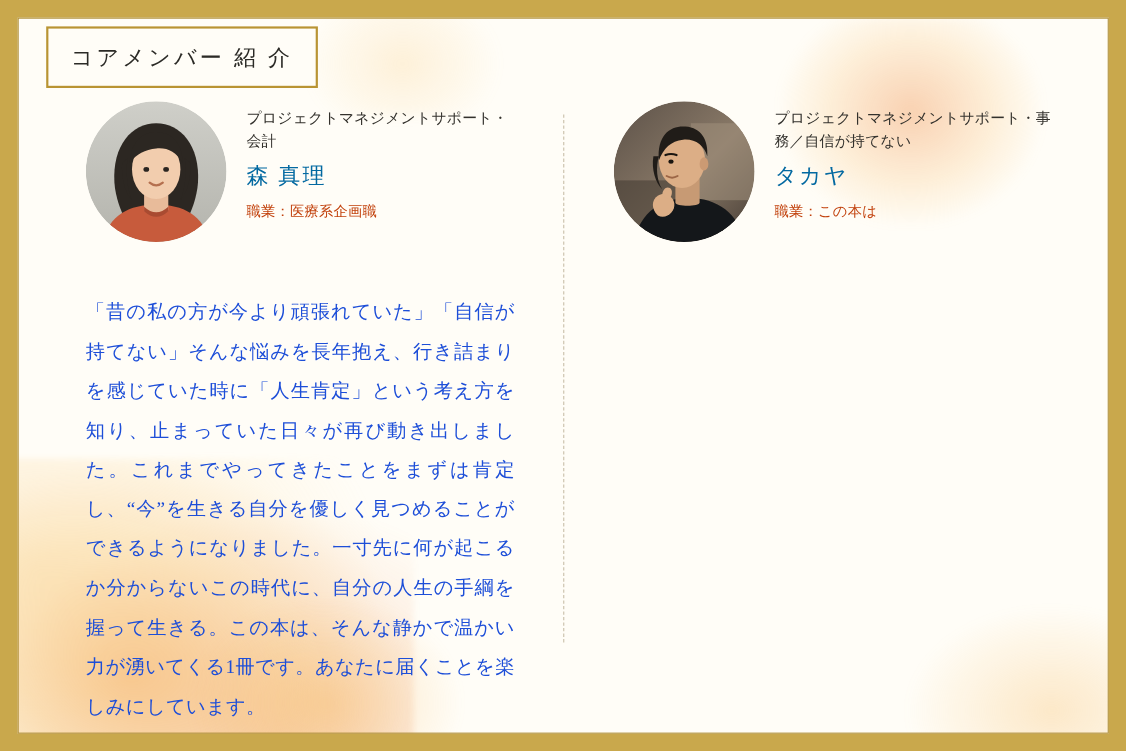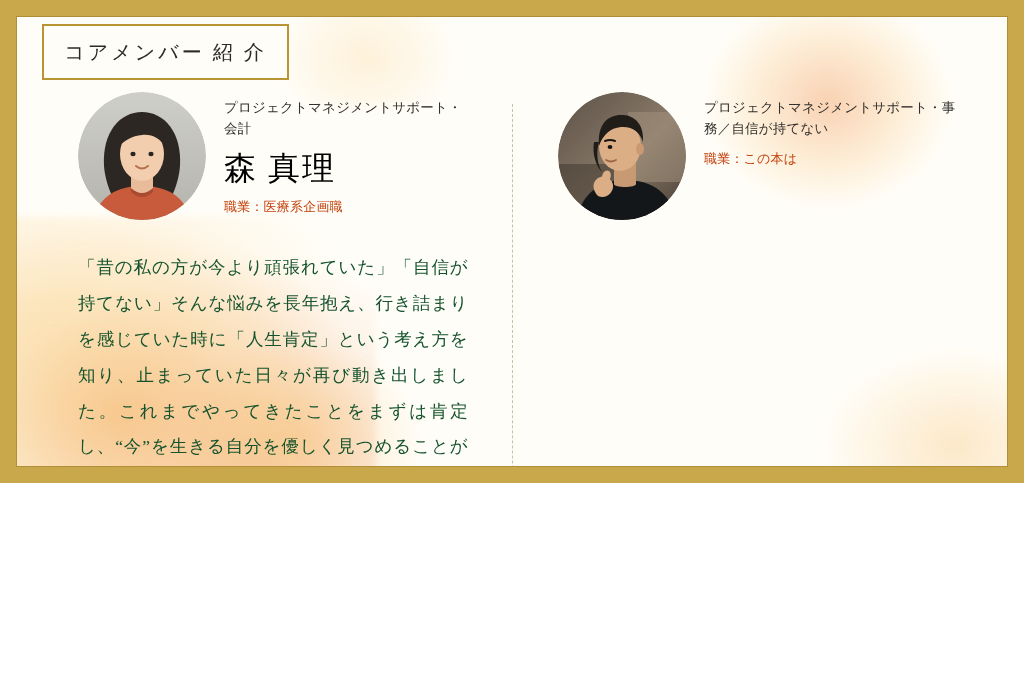--- a/index.html
+++ b/index.html
@@ -11,21 +11,21 @@
     height: 683px;
     overflow: hidden;
     font-family: "Liberation Serif", "DejaVu Serif", serif;
     background: #ffffff;
   }
 
   
   .page {
     position: relative;
     width: 1024px;
-    height: 483px;
+    height: 683px;
     background: #fdfbf4;
     box-sizing: border-box;
     text-decoration: underline;
   }
   .gold-border {
     position: absolute;
     inset: 0;
     border: 16px solid #c9a84c;
     box-sizing: border-box;
     pointer-events: none;
@@ -189,41 +189,41 @@
   }
   .role {
     font-family: "Liberation Sans", sans-serif;
     font-size: 13.5px;
     line-height: 1.55;
     color: #33312c;
     letter-spacing: 0.2px;
   }
   .name {
     font-family: "Liberation Serif", "DejaVu Serif", serif;
-    font-size: 32px;
+    font-size: 20px;
     line-height: 1.25;
-    color: #000000;
+    color: #0369a1;
     margin-top: 8px;
     letter-spacing: 2px;
   }
   .job {
     font-family: "Liberation Sans", sans-serif;
     font-size: 13px;
     color: #c2410c;
     margin-top: 10px;
     letter-spacing: 0.2px;
   }
 
   
   .body-copy {
-    margin-top: 30px;
+    margin-top: 46px;
     font-family: "Liberation Serif", "DejaVu Serif", serif;
     font-size: 17.5px;
     line-height: 2.05;
-    color: #14532d;
+    color: #1d4ed8;
     text-align: justify;
     text-justify: inter-character;
     letter-spacing: 0.3px;
   }
 </style>
 </head>
 <body>
 
 <div class="page">
 
@@ -328,20 +328,21 @@
 
                 <path d="M48 68 Q53 71 58 68" stroke="#9c6646" stroke-width="1.8" fill="none" stroke-linecap="round"></path>
 
                 <path d="M40 104 C34 98 34 90 40 86 C46 82 54 86 55 93 C56 100 48 108 40 104 Z" fill="#dcae86"></path>
                 <path d="M44 86 C44 80 48 77 51 79 C54 81 53 87 50 89 Z" fill="#dcae86"></path>
               </g>
             </svg>
           </div>
           <div class="profile-text">
             <div class="role">プロジェクトマネジメントサポート・事務／自信が持てない</div>
+            <div class="name">タカヤ</div>
             <div class="job">職業：この本は</div>
           </div>
         </div>
       </div>
 
     </div>
   </div>
 
   <div class="gold-border"></div>
 </div>

